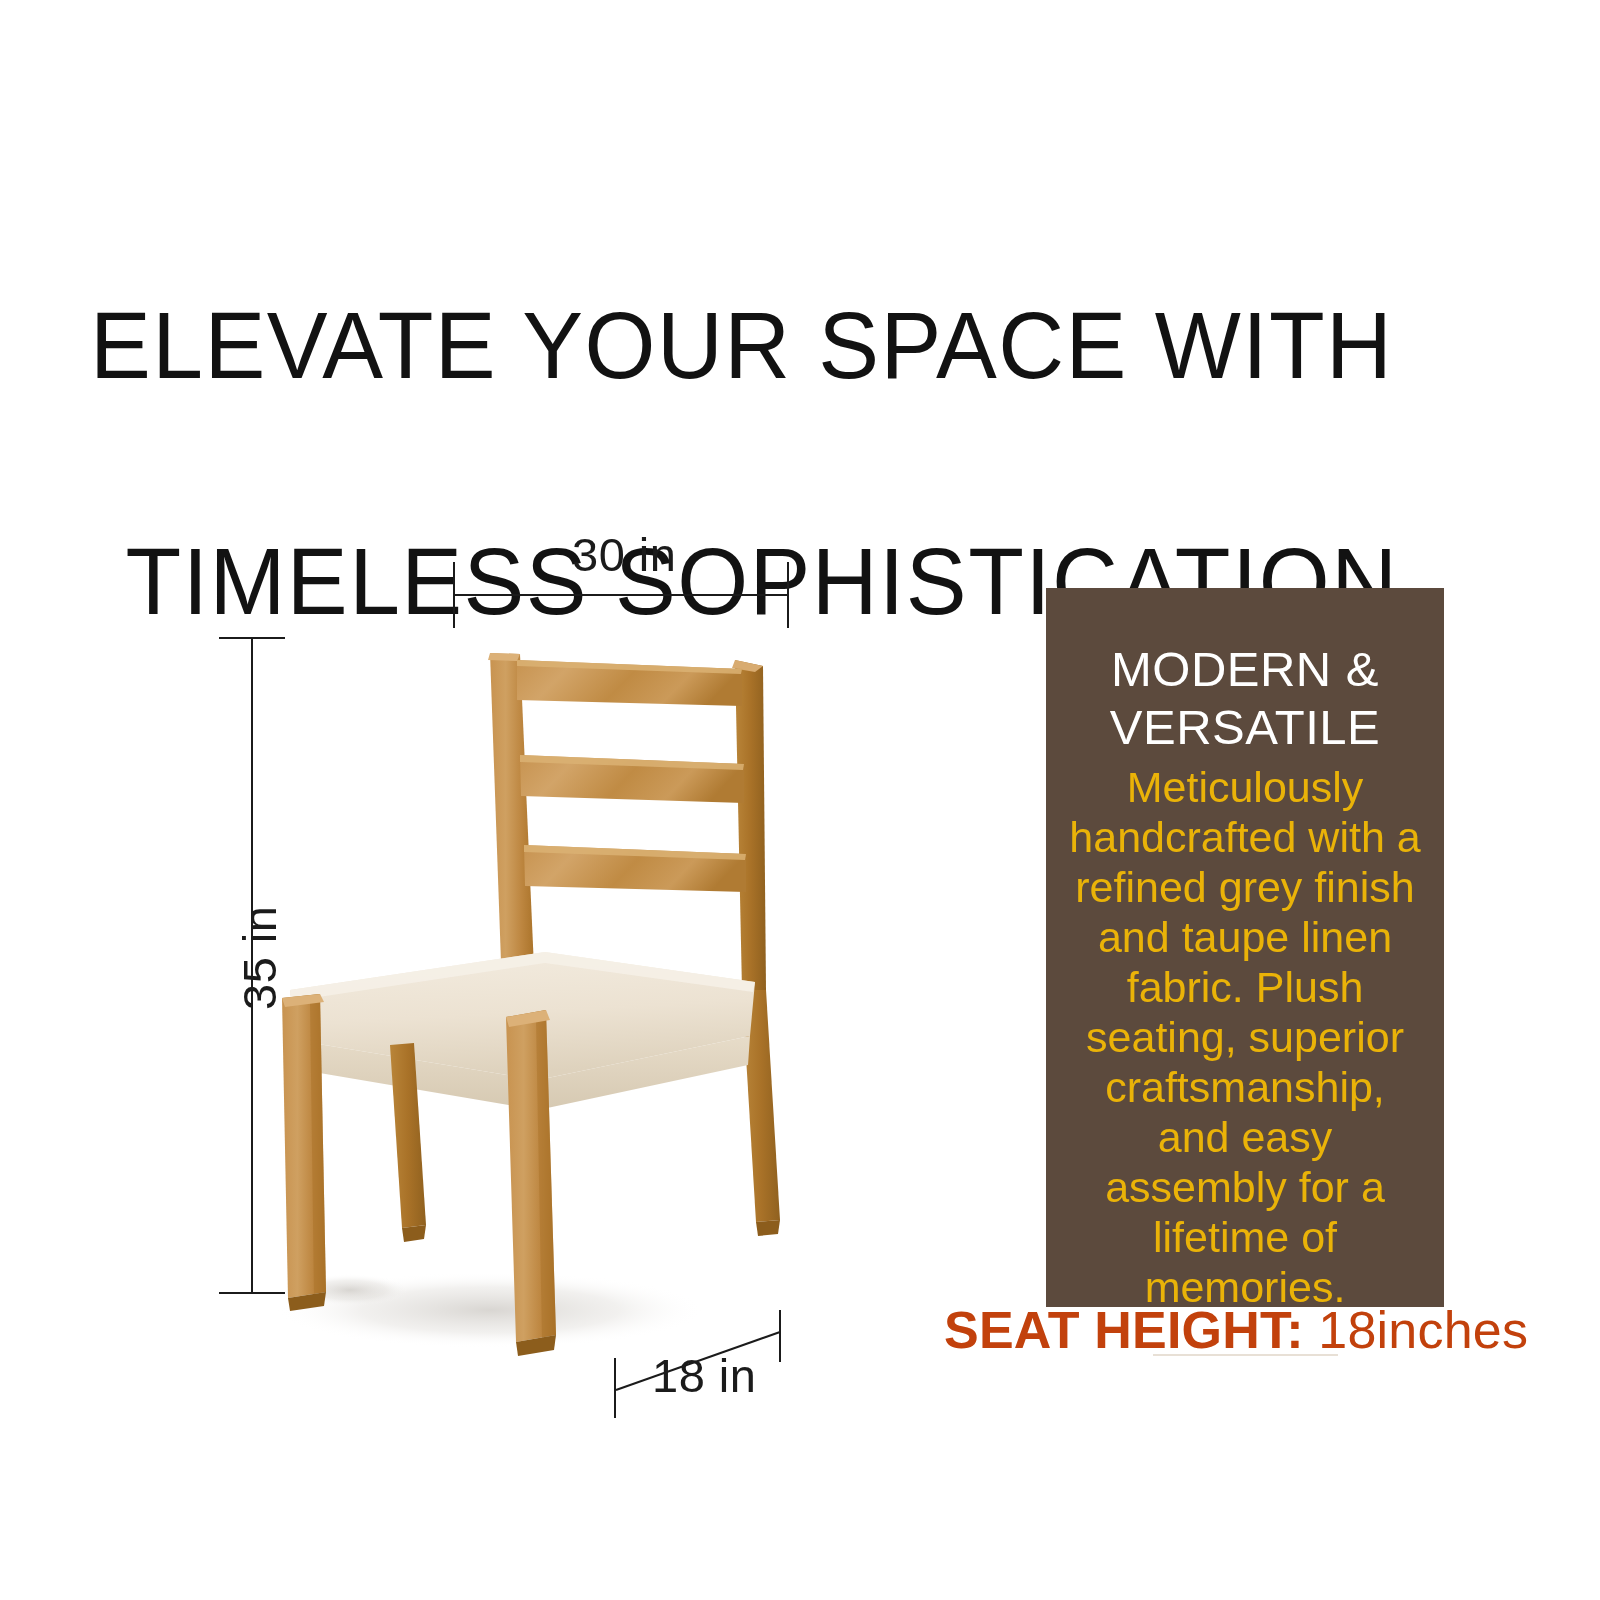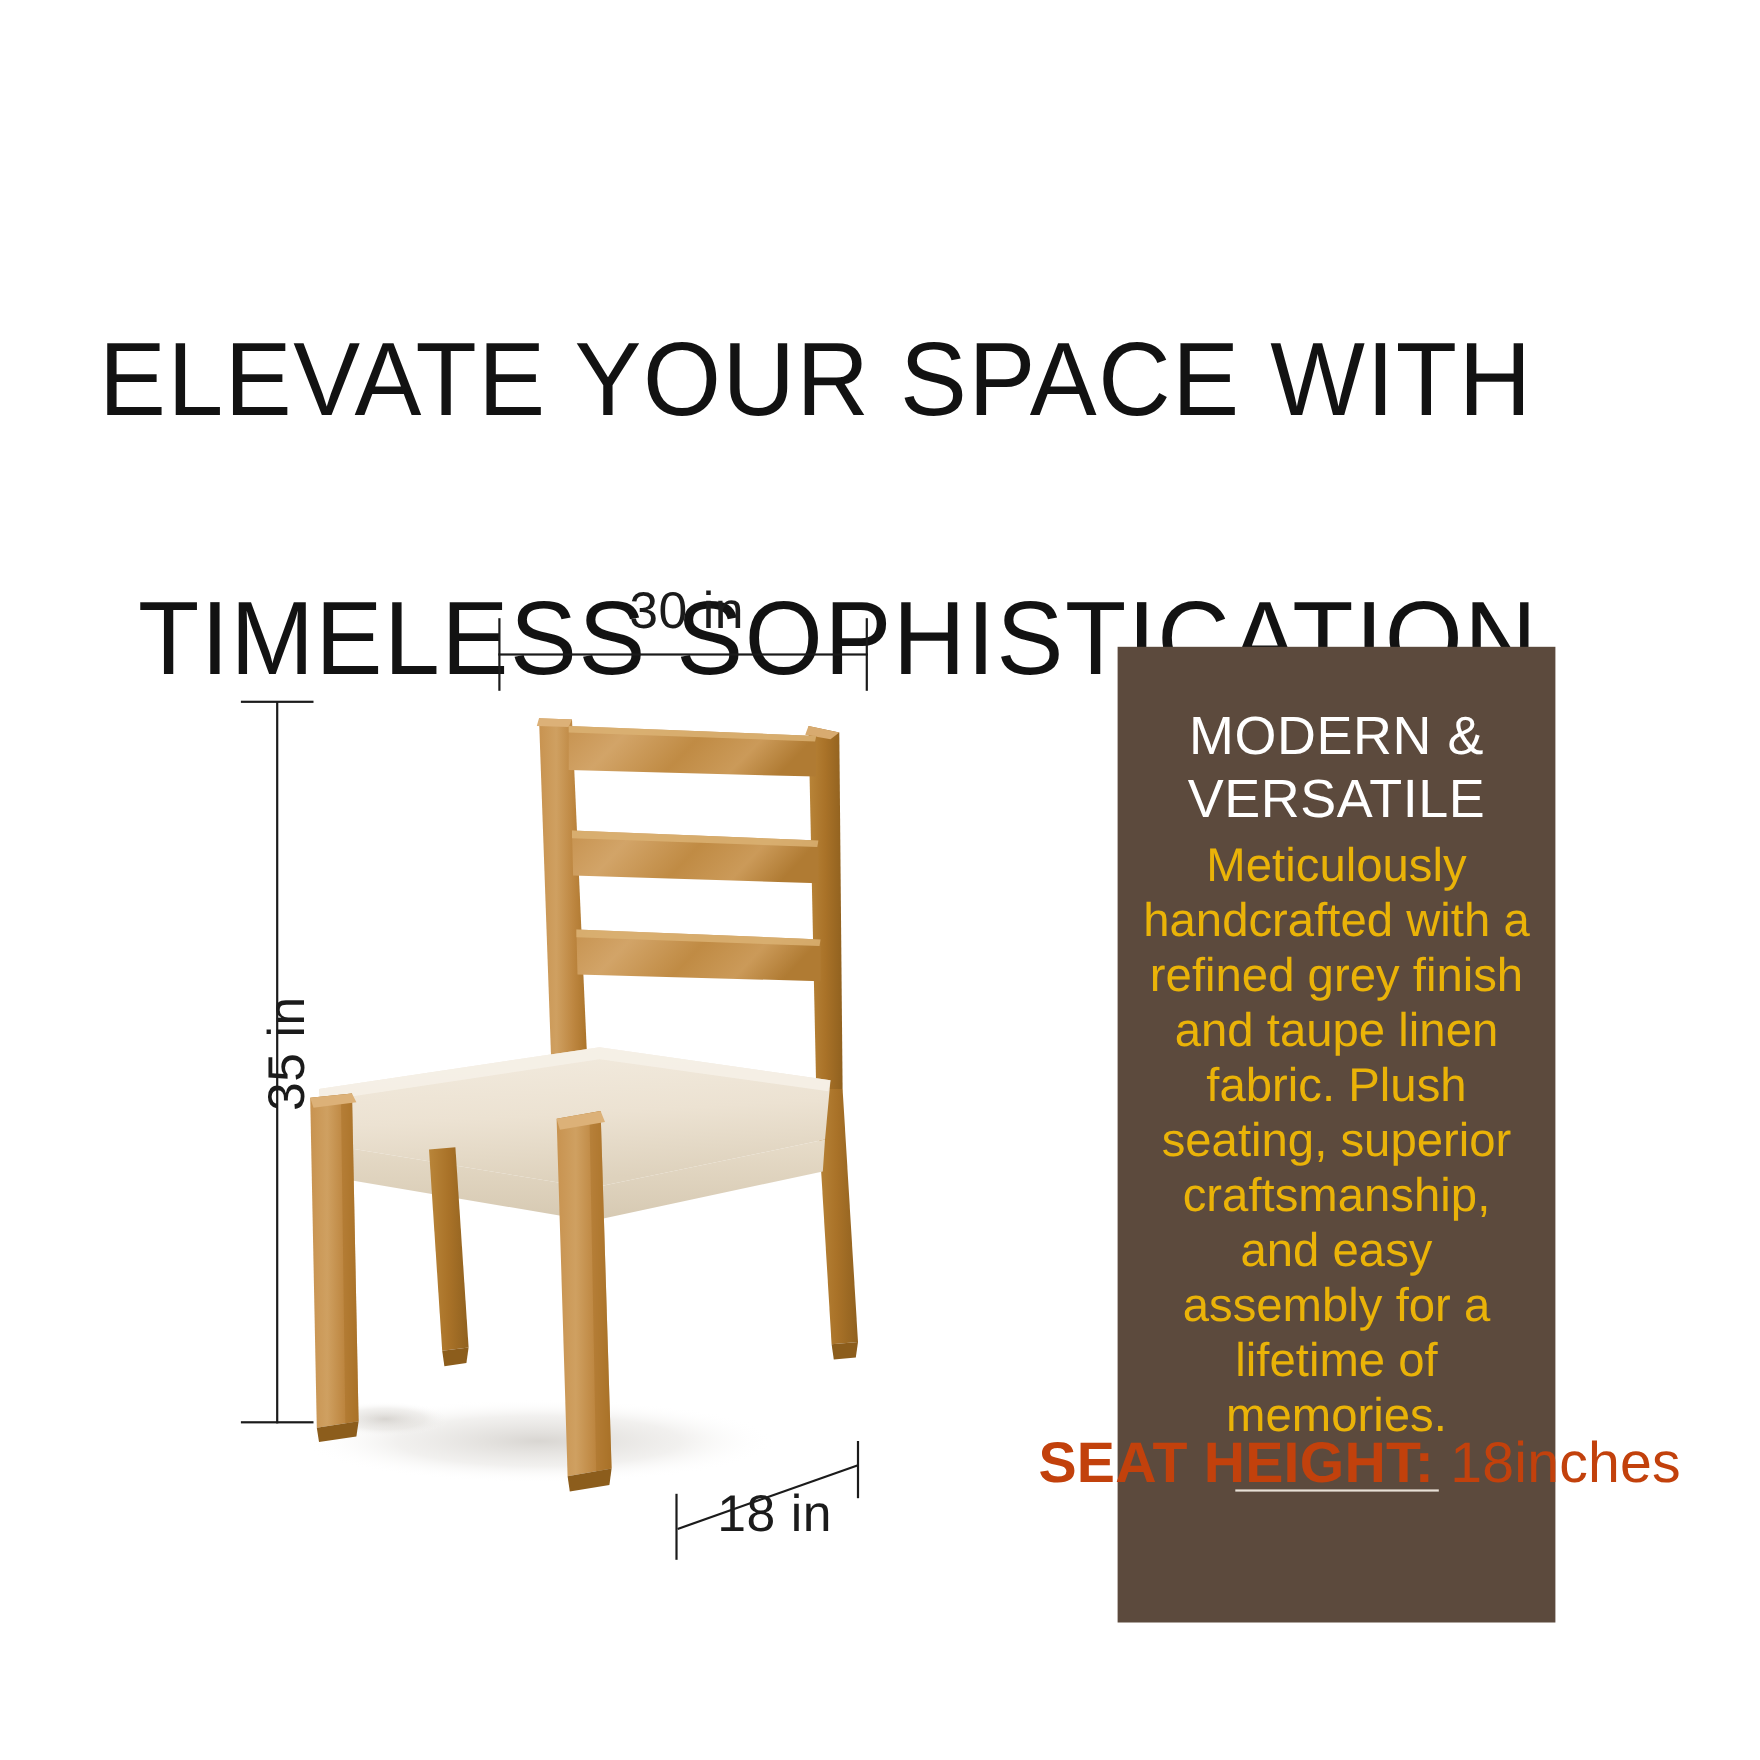--- a/index.html
+++ b/index.html
@@ -100,24 +100,24 @@
     left: 600px;
     top: 1310px;
     width: 220px;
     height: 110px;
   }
   #dim-depth-label { left: 652px; top: 1348px; }
 
   
   .feature-panel {
     position: absolute;
-    left: 1016px;
+    left: 1046px;
     top: 588px;
     width: 398px;
-    height: 887px;
+    height: 719px;
     background: #5c4a3d;
     box-sizing: border-box;
     padding: 52px 22px 0 22px;
     text-align: center;
   }
   .panel-heading {
     font-family: "Liberation Sans", sans-serif;
     font-weight: 400;
     font-size: 49px;
     line-height: 58px;

